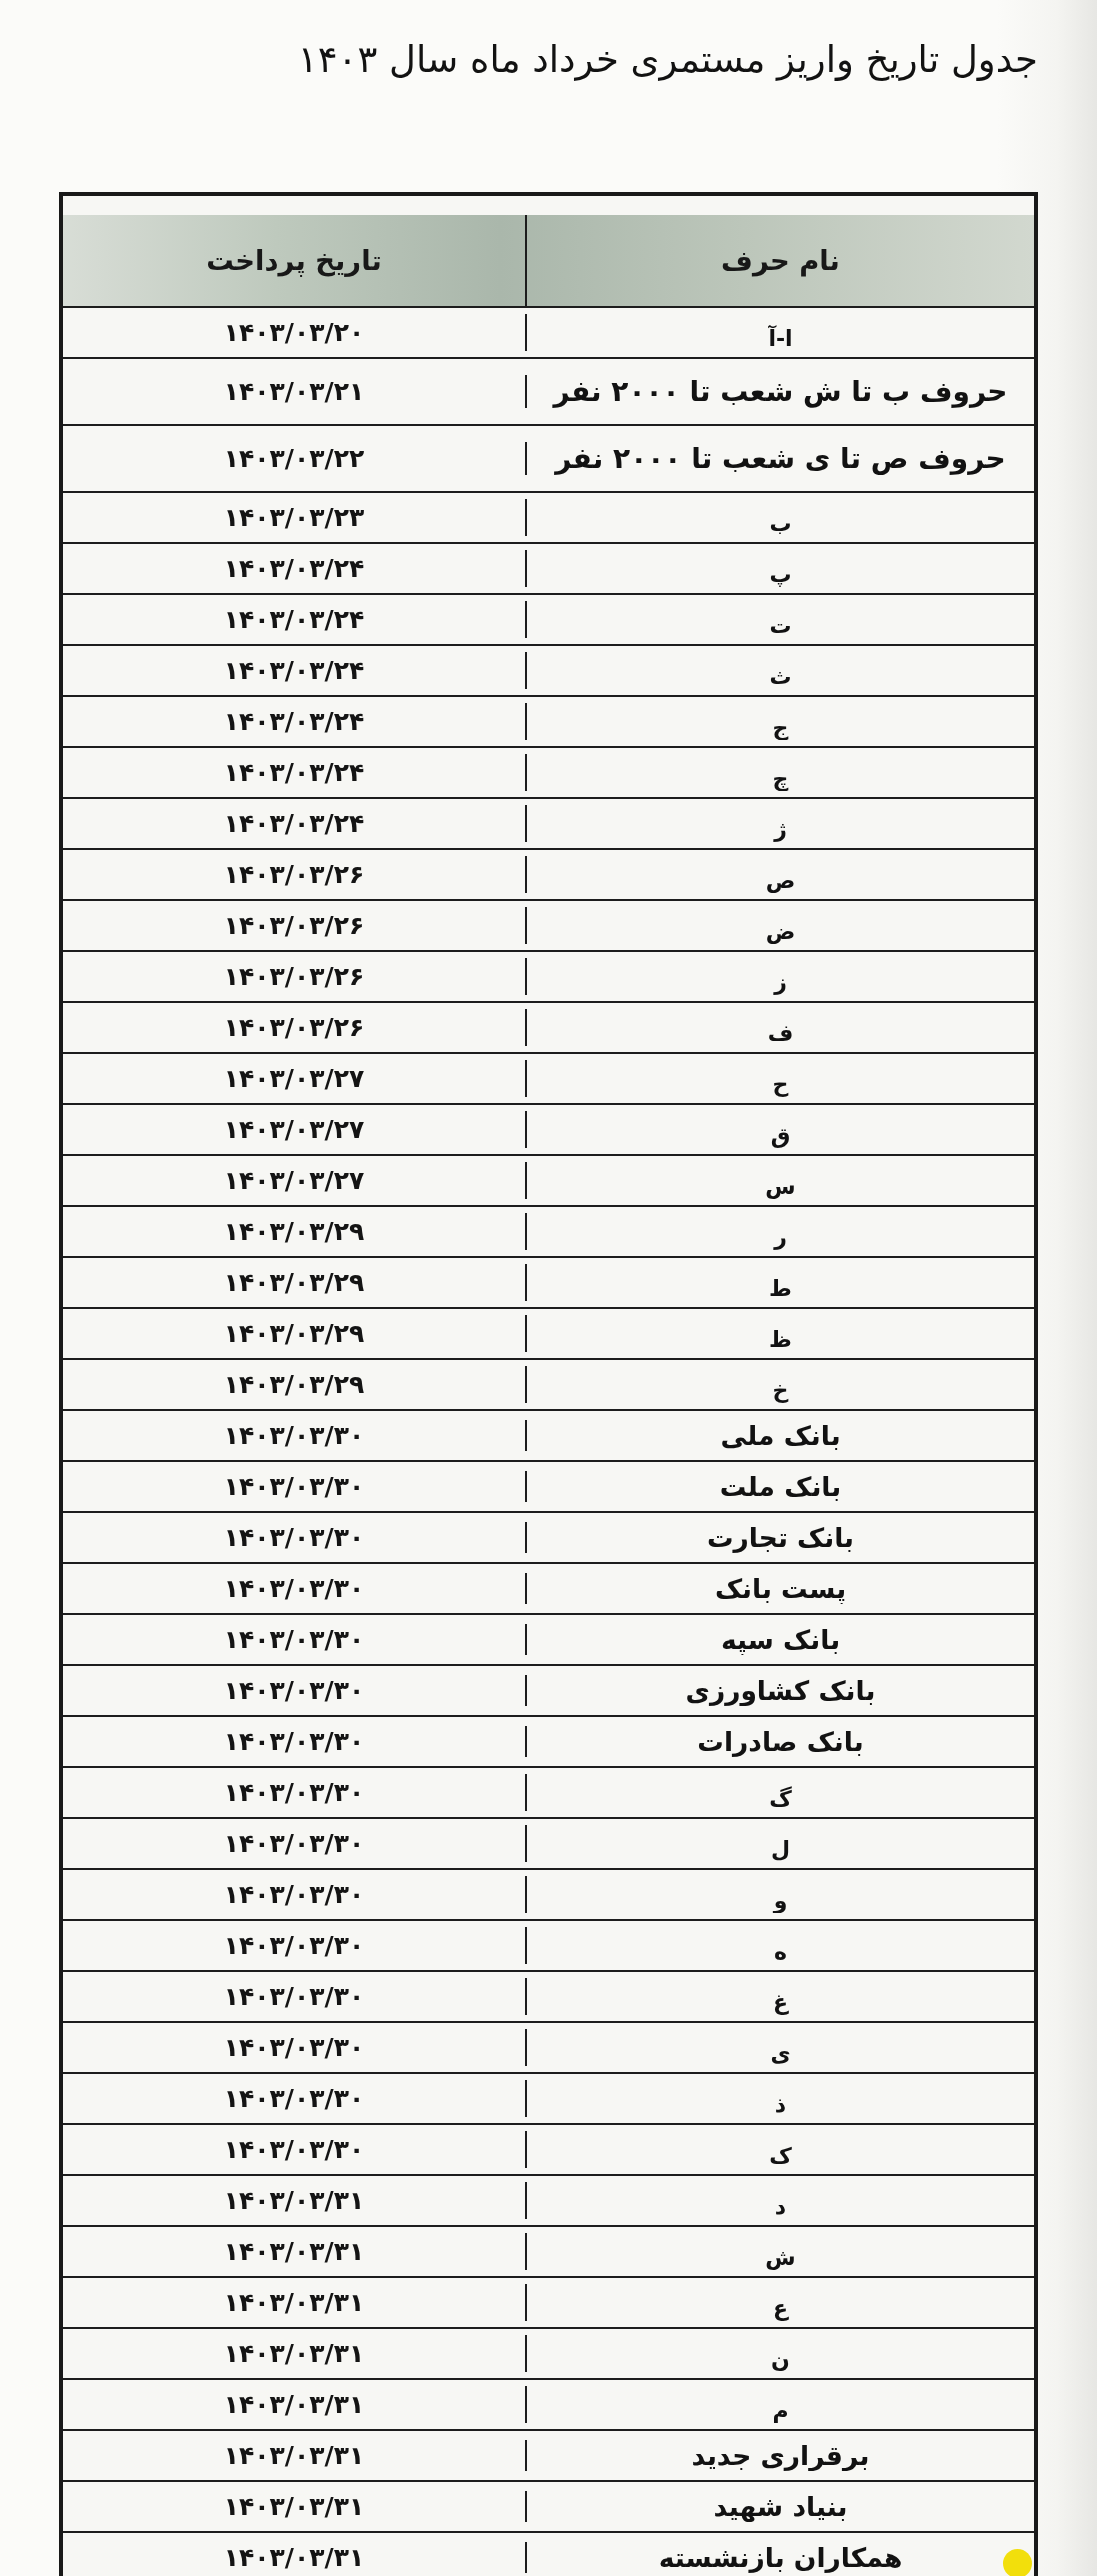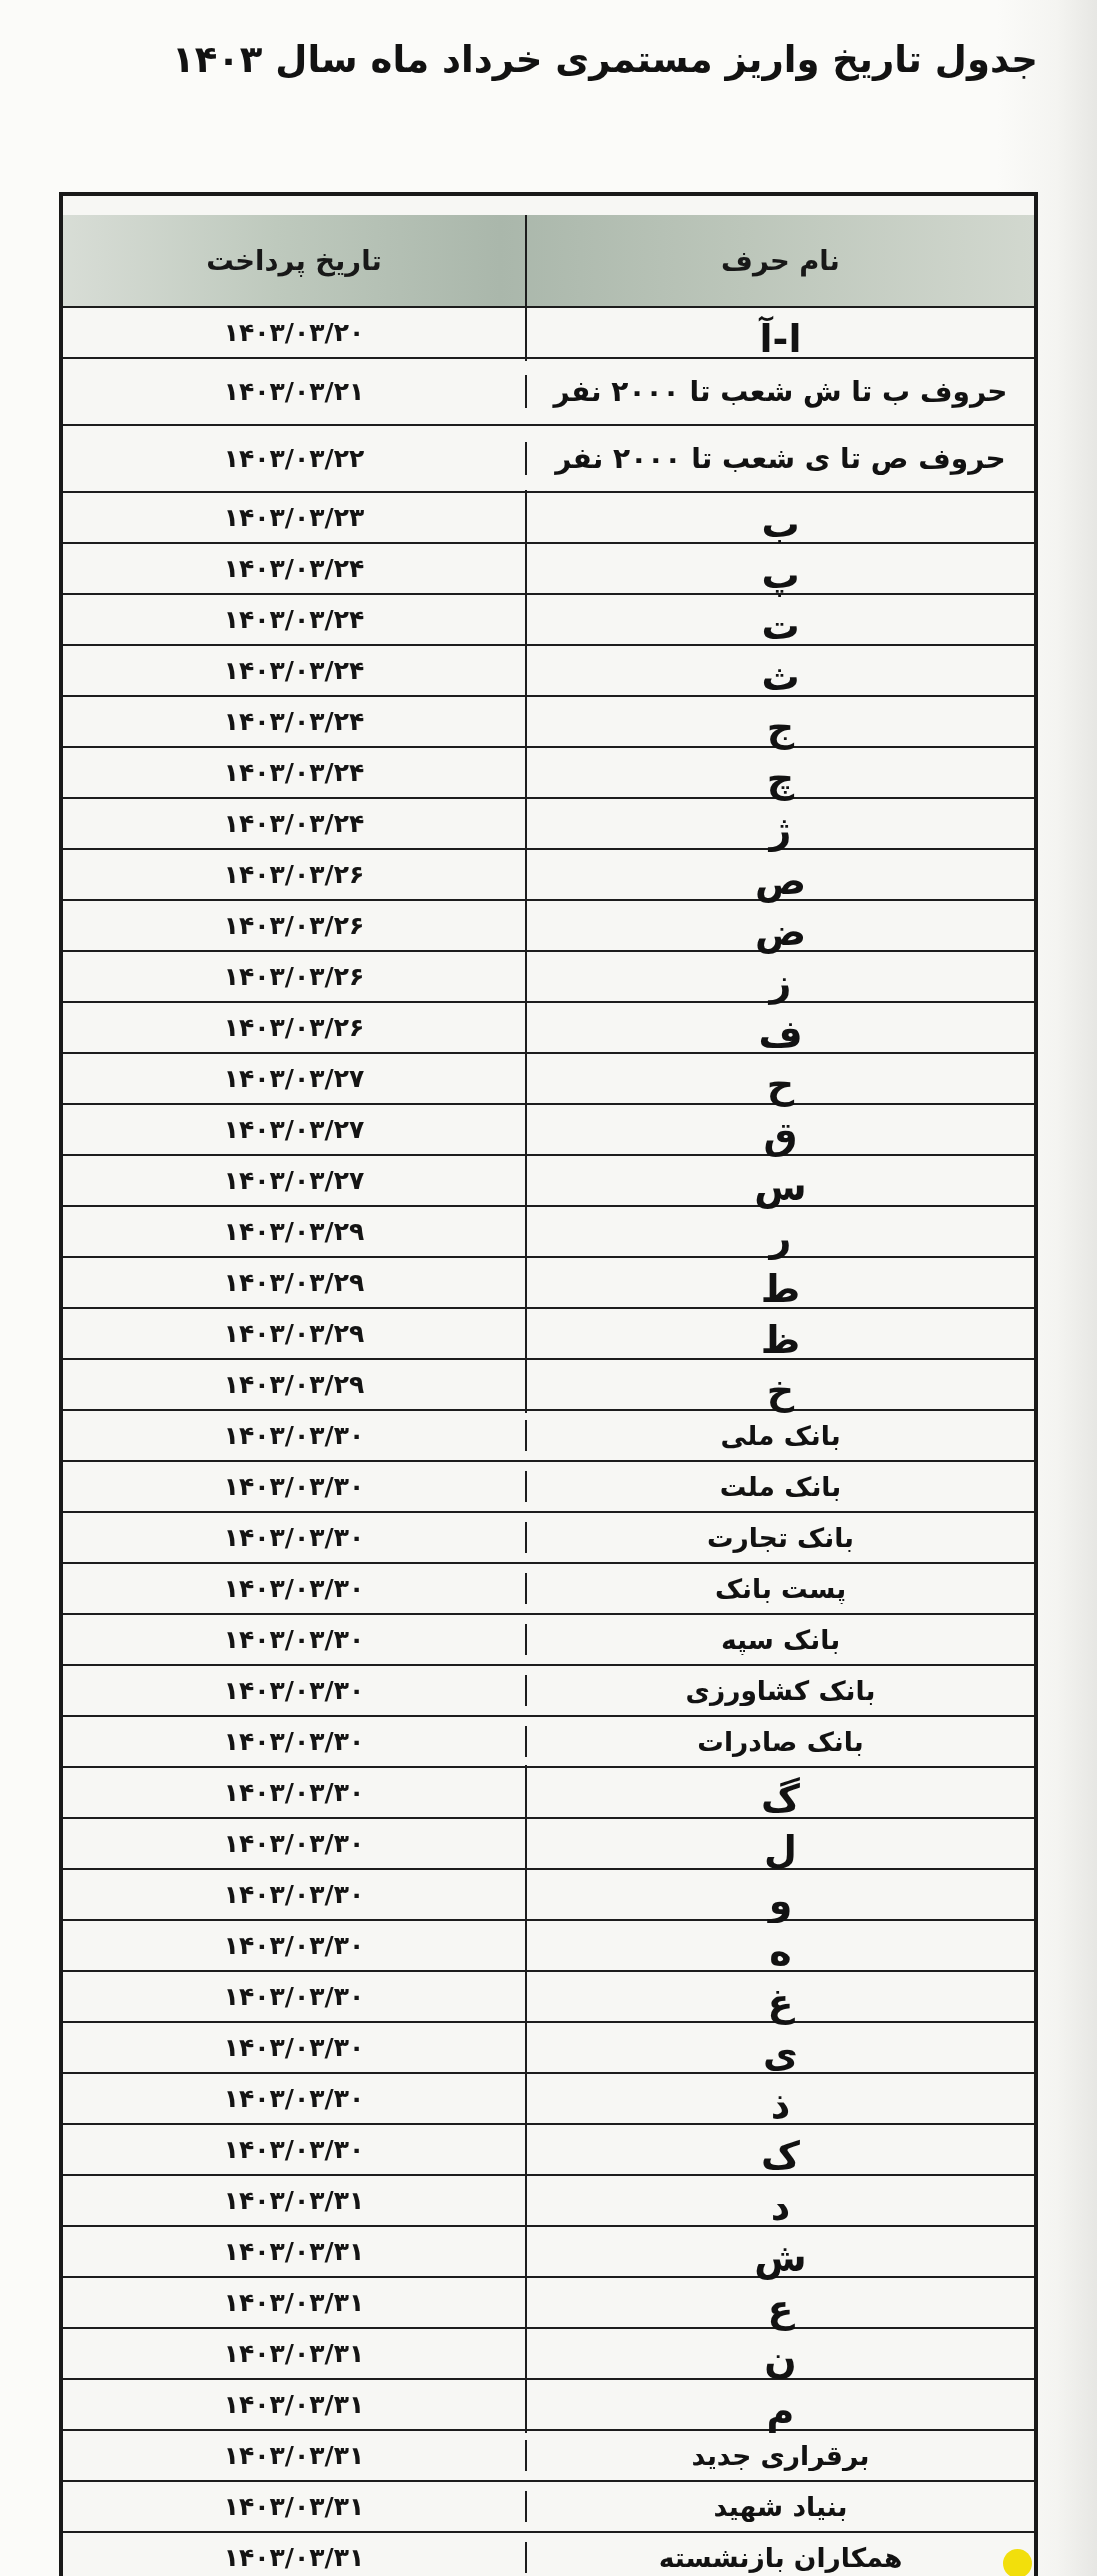--- a/index.html
+++ b/index.html
@@ -15,21 +15,21 @@
     color: #161616;
   }
   .page { width: 1098px; height: 2576px; position: relative; }
 
   .title {
     direction: rtl;
     width: 979px;
     margin: 38px 59px 0 59px;
     text-align: right;
     font-size: 37px;
-    font-weight: bold;
+    font-weight: normal;
     letter-spacing: 0px;
     color: #121212;
     white-space: nowrap;
   }
 
   .table {
     direction: rtl;
     position: absolute;
     top: 154px;
     left: 59px;
@@ -54,21 +54,21 @@
   .header-row .cell { font-size: 27.4px; font-weight: bold; color: #181818; }
   .date {
     direction: ltr;
     font-size: 25px;
     font-weight: bold;
     letter-spacing: 1.8px;
     color: #141414;
     white-space: nowrap;
   }
   .name-text { font-weight: bold; color: #121212; white-space: nowrap; }
-  .row.letter .name-text { font-size: 38px; margin-top: 12px; }
+  .row.letter .name-text { font-size: 22px; margin-top: 12px; }
   .row.phrase .name-text { font-size: 26.5px; }
   .row.phrase-wide .name-text { font-size: 28px; letter-spacing: -0.5px; }
 
   
   .watermark { position: absolute; right: 0; bottom: 0; width: 238px; height: 82px; pointer-events: none; }
   .wm-circle {
     position: absolute; right: 66px; bottom: 36px;
     width: 29px; height: 29px; border-radius: 50%;
     background: #f2df0c; z-index: 1;
   }

